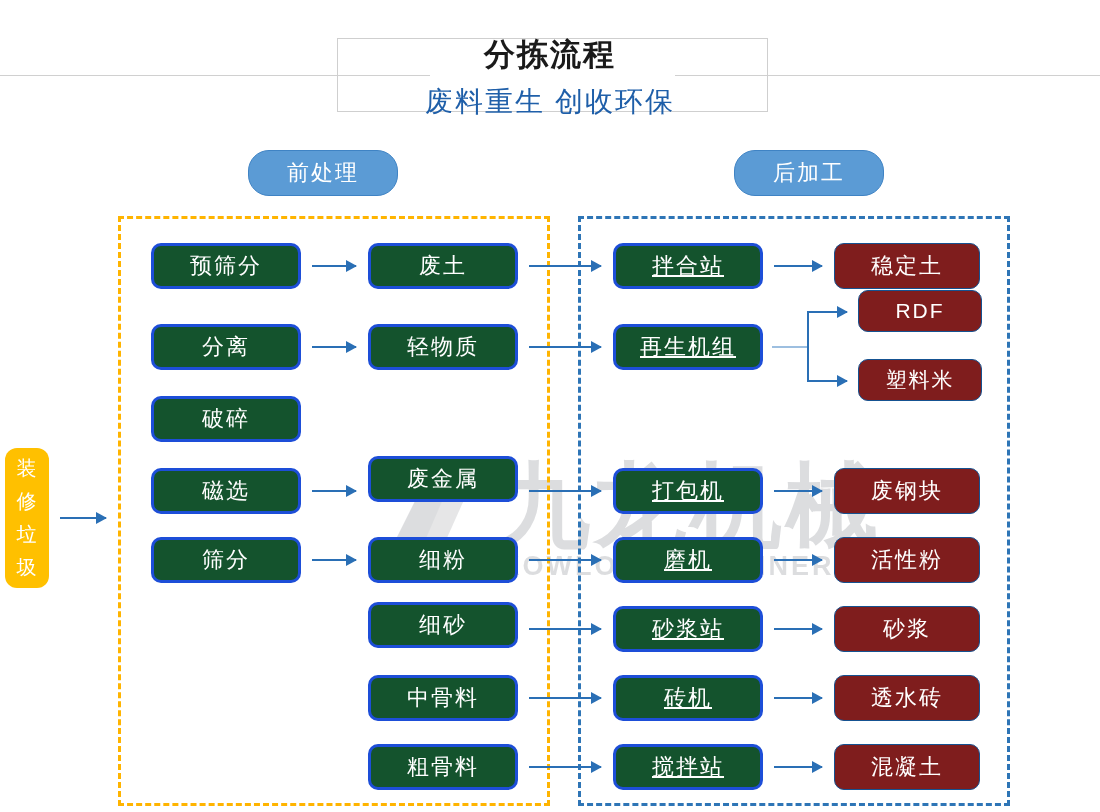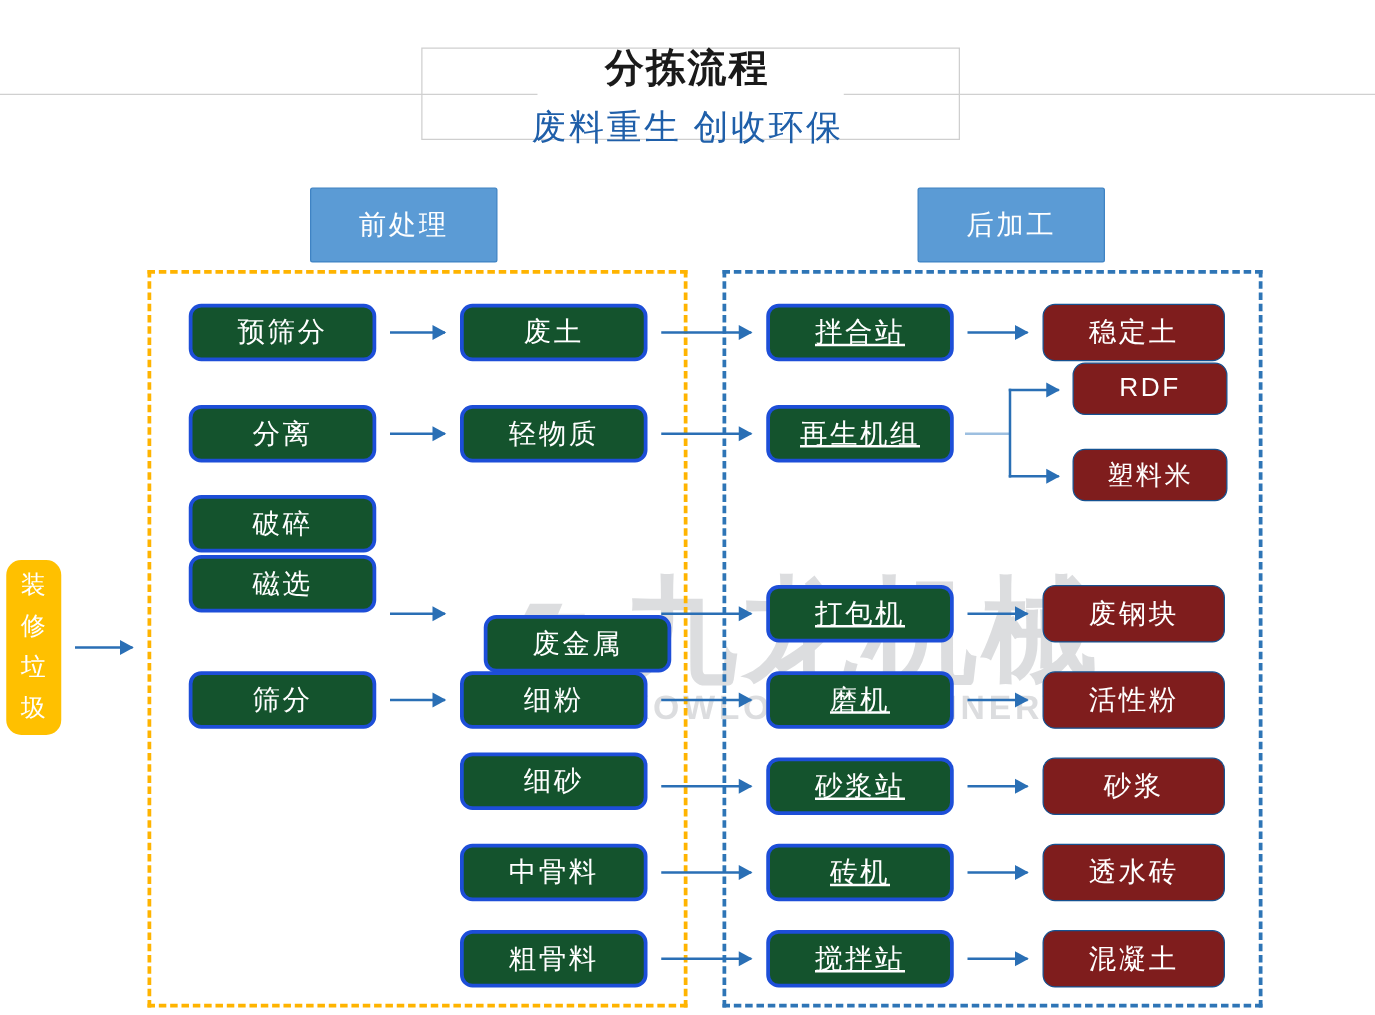--- a/index.html
+++ b/index.html
@@ -59,21 +59,21 @@
     left:118px;top:216px;width:432px;height:590px;
     border:3px dashed #ffb400;
   }
   #group-post{
     left:578px;top:216px;width:432px;height:590px;
     border:3px dashed #2e75b6;
   }
 
   
   .stage-pill{
-    position:absolute;height:60px;border-radius:2px;
+    position:absolute;height:46px;border-radius:21px;
     background:#5b9bd5;border:1px solid #3f83c4;
     color:#ffffff;font-size:22px;letter-spacing:2px;
     display:flex;align-items:center;justify-content:center;
     box-sizing:border-box;
   }
   #stage-pre{left:248px;top:150px;width:150px;}
   #stage-post{left:734px;top:150px;width:150px;}
 
   
   #input-node{
@@ -160,23 +160,23 @@
 
 <div class="plainline" style="left:772px;top:346px;width:36px;"></div>
 <div class="vline" style="left:807px;top:311px;height:71px;"></div>
 <div class="arrow" style="left:807px;top:311px;width:40px;"></div>
 <div class="arrow" style="left:807px;top:380px;width:40px;"></div>
 <div class="node dark col-d2 small" style="top:290px;">RDF</div>
 <div class="node dark col-d2 small" style="top:359px;">塑料米</div>
 
 <div class="node light col-a" style="top:396px;">破碎</div>
 
-<div class="node light col-a" style="top:444px;font-family:Liberation Serif, serif;">磁选</div>
+<div class="node light col-a" style="top:468px;font-family:Liberation Serif, serif;">磁选</div>
 <div class="arrow" style="left:312px;top:490px;width:44px;"></div>
-<div class="node light col-b" style="top:492px;margin-left:19px;">废金属</div>
+<div class="node light col-b" style="top:456px;">废金属</div>
 <div class="arrow" style="left:529px;top:490px;width:72px;"></div>
 <div class="node light col-c" style="top:468px;">打包机</div>
 <div class="arrow" style="left:774px;top:490px;width:48px;"></div>
 <div class="node dark col-d" style="top:468px;">废钢块</div>
 
 <div class="node light col-a" style="top:537px;">筛分</div>
 <div class="arrow" style="left:312px;top:559px;width:44px;"></div>
 <div class="node light col-b" style="top:537px;">细粉</div>
 <div class="arrow" style="left:529px;top:559px;width:72px;"></div>
 <div class="node light col-c" style="top:537px;">磨机</div>

